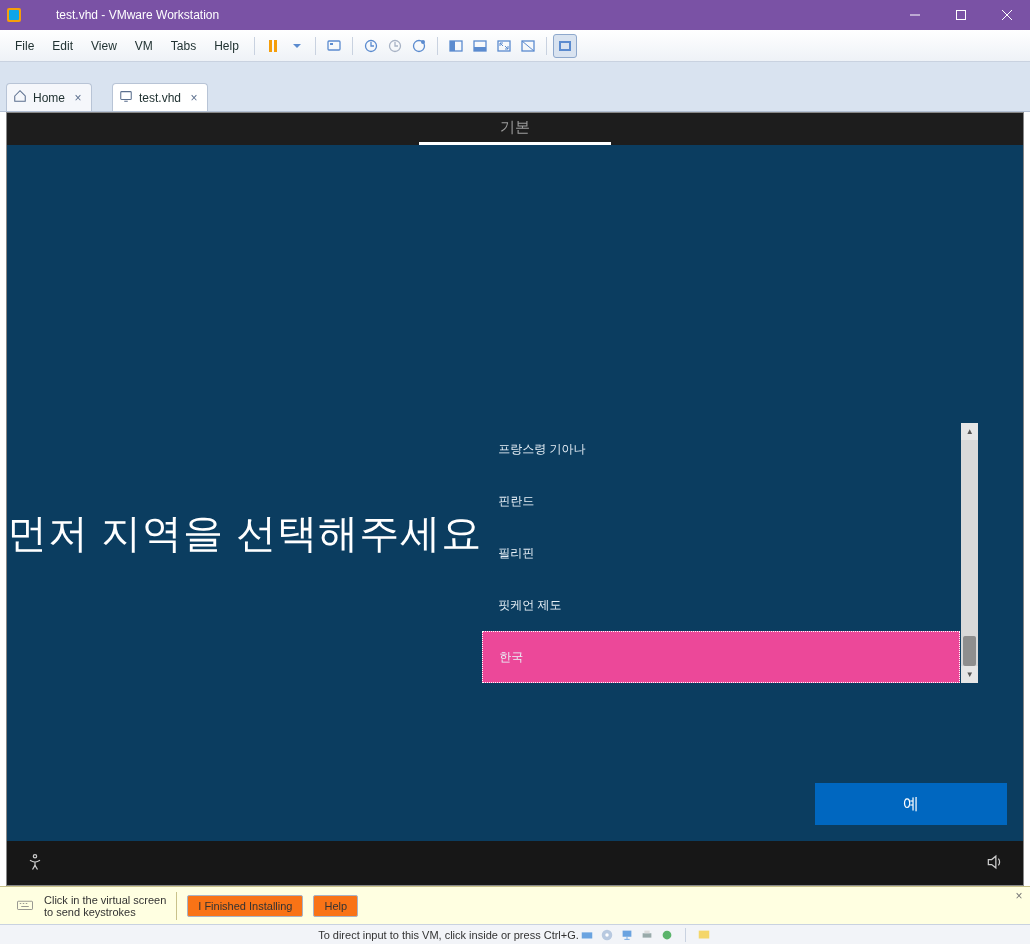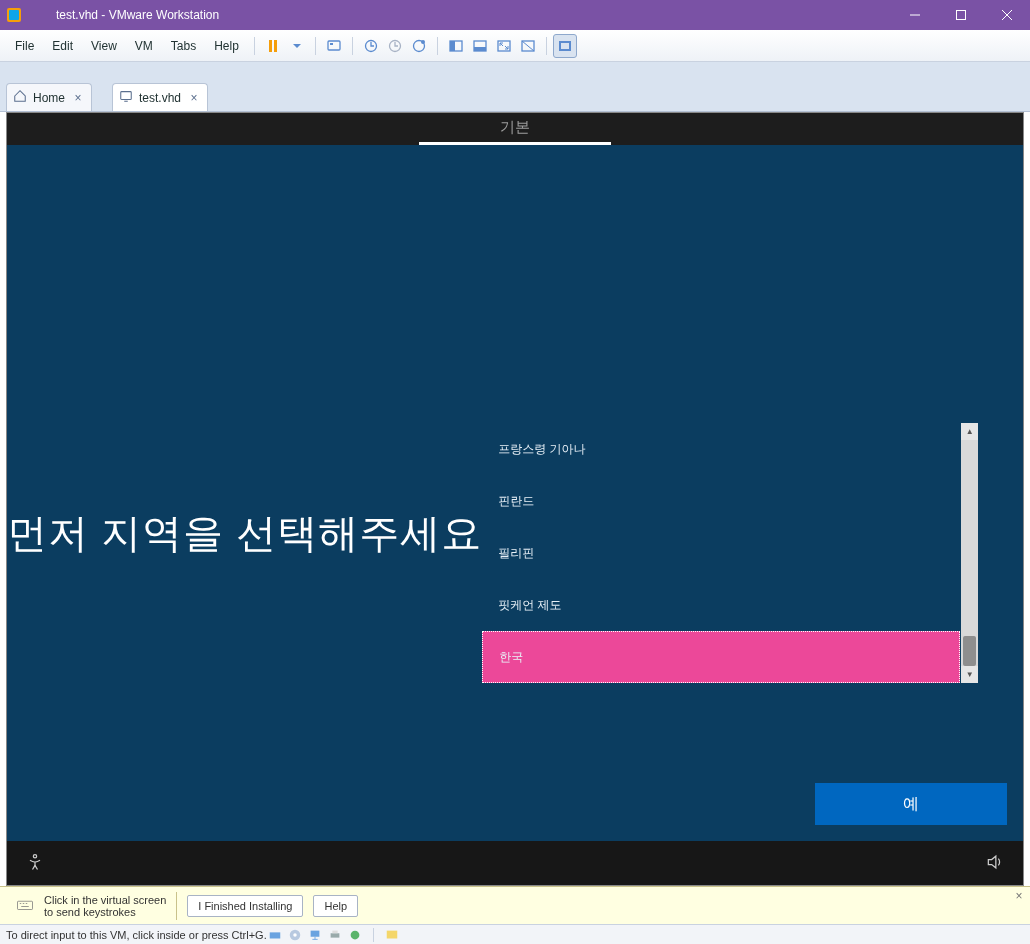--- a/index.html
+++ b/index.html
@@ -227,21 +227,21 @@
       padding: 0 16px;
       gap: 10px;
       font-size: 11px;
       color: #333;
       position: relative;
     }
     .info-sep { width:1px; height:28px; background:#c9c28a; }
     .info-btn {
       height: 22px;
       padding: 0 10px;
-      background: #ffffff;
+      background: #f97316;
       border: 1px solid #a8b3c5;
       border-radius: 2px;
       font-size: 11px;
       display: inline-flex;
       align-items: center;
     }
     .info-close {
       width: 14px; height: 14px;
       position: absolute;
       right: 4px; top: 2px;
@@ -253,21 +253,21 @@
     }
     .status-bar {
       height: 20px;
       background: #f2f4f8;
       border-top: 1px solid #c9d2e0;
       display: flex;
       align-items: center;
       padding: 0 6px;
       font-size: 11px;
       color: #333;
-      justify-content: flex-start;
+      justify-content: center;
     }
     .status-icons {
       display: flex;
       gap: 4px;
       align-items: center;
     }
     .status-icons .sicon { width: 16px; height: 16px; display:inline-flex; align-items:center; justify-content:center; }
     .pause-ico { display:inline-flex; gap:2px; }
     .pause-ico span { width:3px; height:12px; background:#f59e0b; }
   </style>

